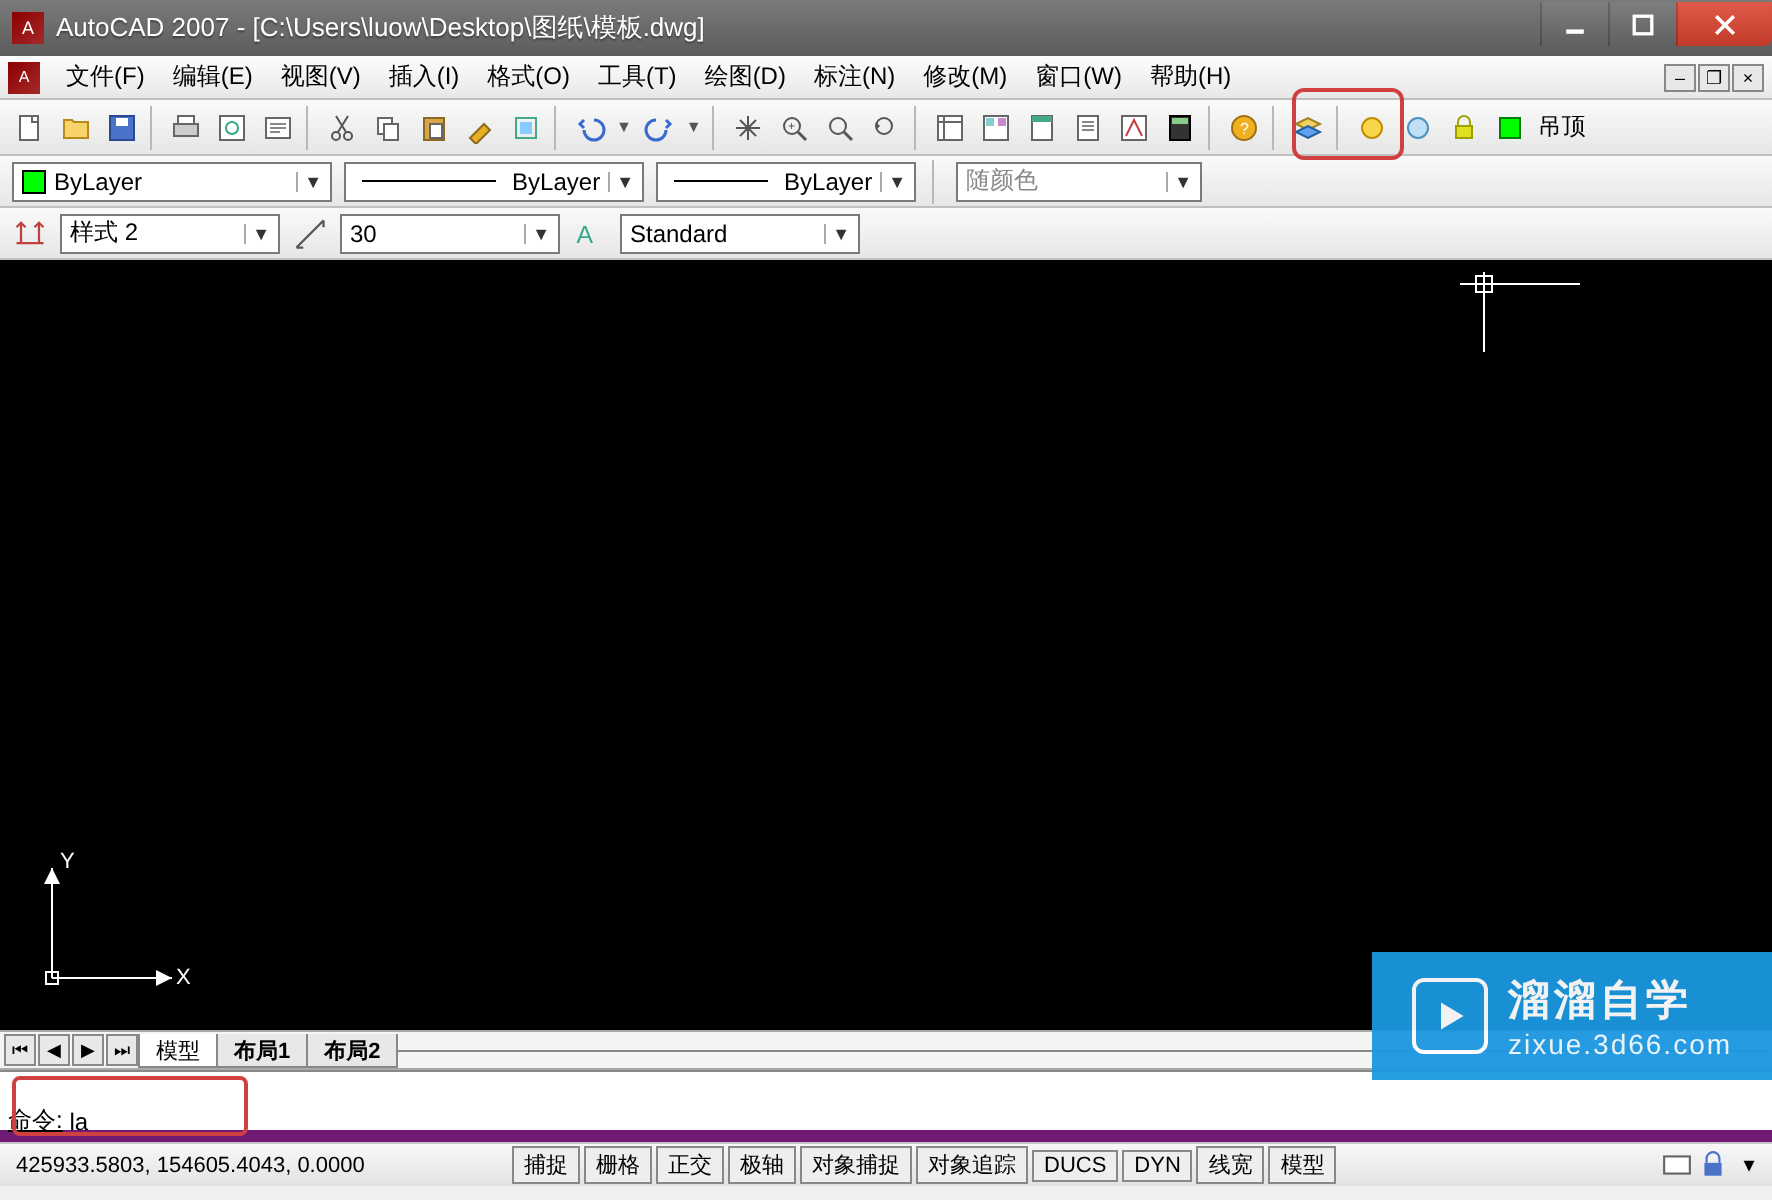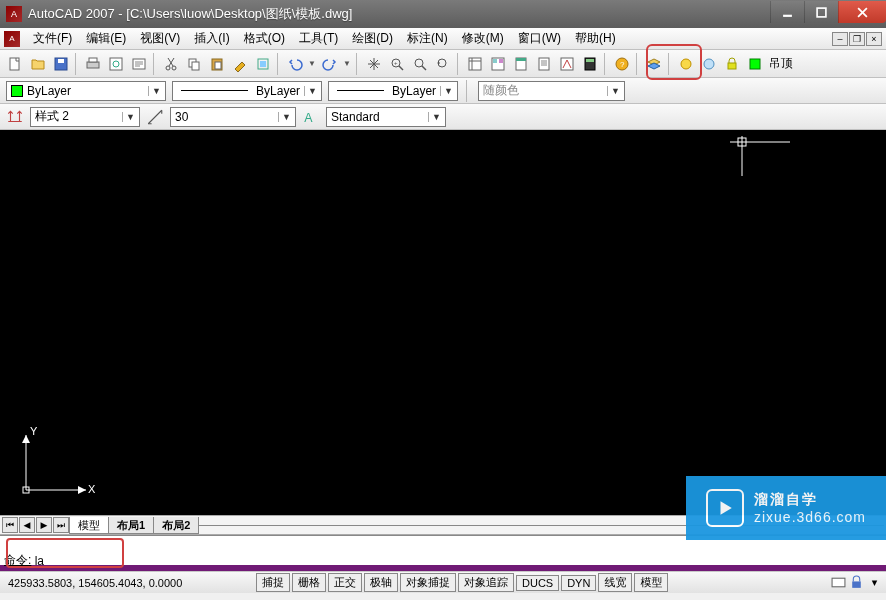--- a/index.html
+++ b/index.html
@@ -60,21 +60,21 @@
 .status-bar { background: linear-gradient(#f8f8f8,#e2e2e2); height: 22px; display:flex; align-items:center; font-size:11px; padding: 0 4px; gap:2px; border-top:1px solid #c8c8c8; }
 .coords { width: 250px; padding: 2px 4px; }
 .stat-btn { border:1px solid #888; padding:1px 5px; background:#eee; font-size:11px; }
 .status-fill { flex:1; }
 .status-tray { display:flex; gap:3px; align-items:center; }
 .tray-icon { width:15px; height:15px; display:flex; align-items:center; justify-content:center; }
 
 .watermark { position:absolute; right:0; bottom:60px; width:200px; height:64px; background:#1b97e0; display:flex; align-items:center; justify-content:center; gap:10px; color:#fff; opacity:.95; }
 .watermark .play { width:38px; height:38px; border:2px solid #fff; border-radius:6px; display:flex; align-items:center; justify-content:center; }
 .watermark .play svg{ width:18px; height:18px;}
-.watermark .wm-text { font-size:14px; font-weight:bold; letter-spacing:2px; }
+.watermark .wm-text { font-size:21px; font-weight:bold; letter-spacing:2px; }
 .watermark .wm-sub { font-size:14px; letter-spacing:1px; opacity:.9; display:block;}
 </style>
 </head>
 <body>
 
 <div class="title-bar">
   <div class="app-icon">A</div>
   <div class="title-text">AutoCAD 2007 - [C:\Users\luow\Desktop\图纸\模板.dwg]</div>
   <div class="win-controls">
     <div class="win-btn min">
@@ -317,21 +317,21 @@
     <div class="line-sample"></div>
     <span>ByLayer</span>
     <span class="caret">▼</span>
   </div>
   <div class="combo" style="width:130px">
     <div class="line-sample" style="border-top-width:1px"></div>
     <span>ByLayer</span>
     <span class="caret">▼</span>
   </div>
   <div class="tool-sep"></div>
-  <div class="combo" style="width:147px; color:#888">
+  <div class="combo" style="width:123px; color:#888">
     <span class="lbl">随颜色</span>
     <span class="caret">▼</span>
   </div>
 </div>
 
 <div class="dim-row">
   <div class="dim-icon">
       <svg viewBox="0 0 16 16">
         <path d="M2 12h12M4 12V4M12 12V4" stroke="#c04040" fill="none"></path>
         <path d="M2 5l2-2 2 2M10 5l2-2 2 2" stroke="#c04040" fill="none"></path>
@@ -340,21 +340,21 @@
   <div class="combo" style="width:110px">
     <span class="lbl">样式 2</span>
     <span class="caret">▼</span>
   </div>
   <div class="dim-icon">
       <svg viewBox="0 0 16 16">
         <path d="M2 14L14 2" stroke="#555"></path>
         <path d="M2 14h3M14 2v3" stroke="#555"></path>
       </svg>
     </div>
-  <div class="combo" style="width:126px">
+  <div class="combo" style="width:110px">
     <span class="lbl">30</span>
     <span class="caret">▼</span>
   </div>
   <div class="dim-icon">
       <svg viewBox="0 0 16 16">
         <text x="2" y="12" font-size="11" fill="#3a8" font-family="serif">A</text>
       </svg>
     </div>
   <div class="combo" style="width:120px">
     <span class="lbl">Standard</span>

